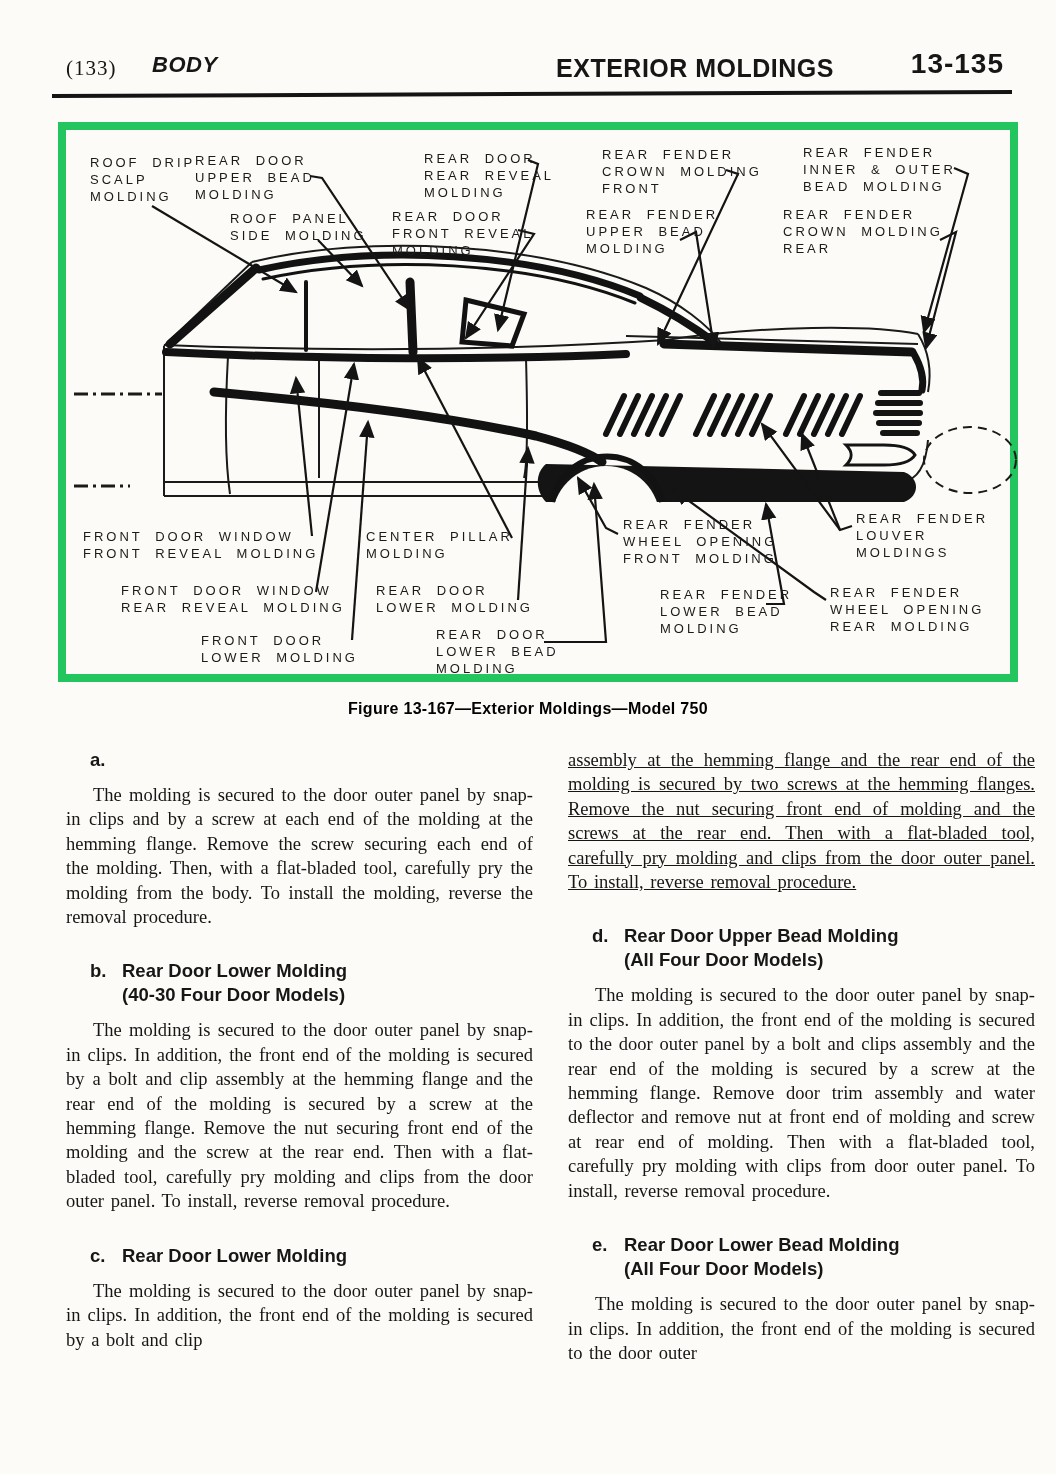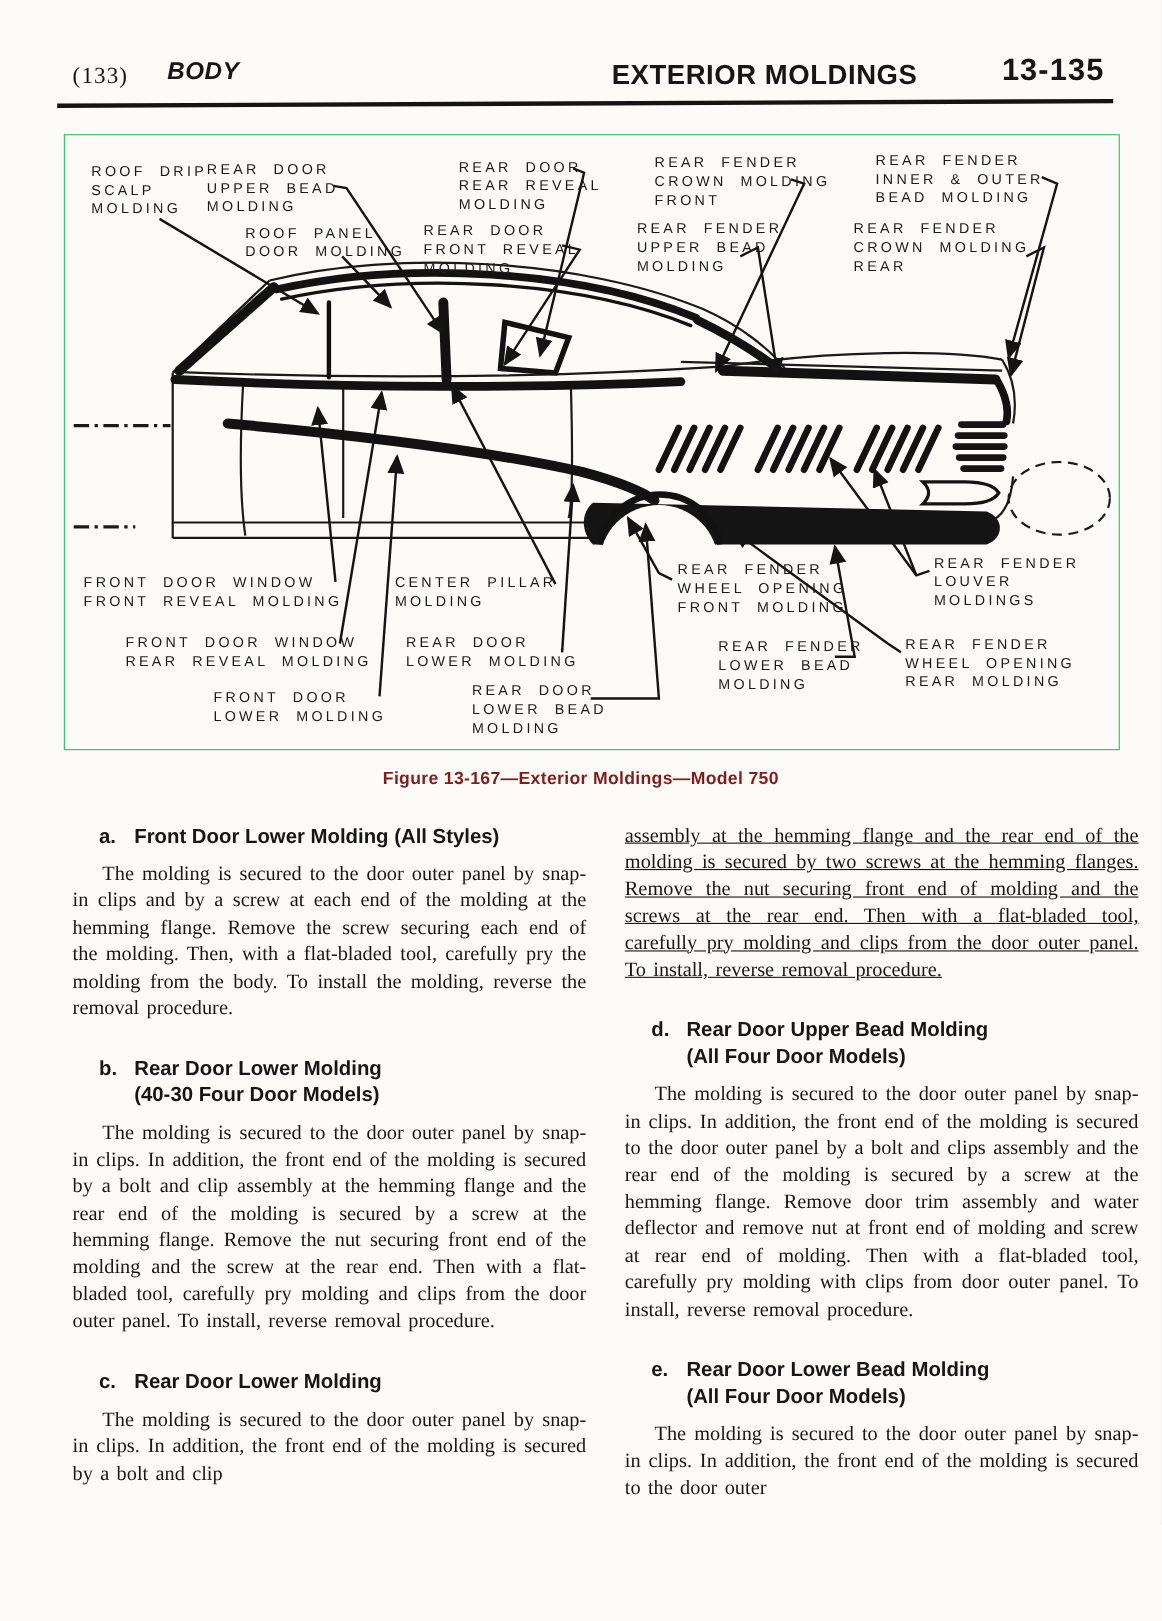--- a/index.html
+++ b/index.html
@@ -12,34 +12,34 @@
     font-family:"Liberation Serif", serif;
     overflow:hidden;
   }
   
   .hdr-left{position:absolute;left:66px;top:56px;font-size:21px;letter-spacing:1px;}
   .hdr-body{position:absolute;left:152px;top:52px;font-family:"Liberation Sans",sans-serif;font-weight:bold;font-size:22px;letter-spacing:.5px;font-style:italic;}
   .hdr-right{position:absolute;right:222px;top:54px;font-family:"Liberation Sans",sans-serif;font-weight:bold;font-size:25px;letter-spacing:.5px;}
   .hdr-page{position:absolute;right:52px;top:48px;font-family:"Liberation Sans",sans-serif;font-weight:bold;font-size:28px;letter-spacing:1px;}
   .hdr-rule{position:absolute;left:52px;top:92px;width:960px;height:4px;background:#141414;transform:rotate(-0.25deg);}
   
-  .figure{position:absolute;left:58px;top:122px;width:960px;height:560px;border:1px solid #22c55e;box-sizing:border-box;background:#fcfbf7;}
+  .figure{position:absolute;left:58px;top:122px;width:960px;height:560px;border:8px solid #22c55e;box-sizing:border-box;background:#fcfbf7;}
   .fig-svg{position:absolute;left:0;top:0;width:954px;height:554px;}
   .fig-label{
     position:absolute;
     font-family:"Liberation Sans",sans-serif;
     font-size:13px;font-weight:500;
     letter-spacing:3px;word-spacing:6px;
     line-height:17px;color:#1b1b1b;
     white-space:pre-line;
   }
   .caption{
     position:absolute;left:0;top:700px;width:1056px;text-align:center;
     font-family:"Liberation Sans",sans-serif;font-weight:bold;font-size:16px;
-    letter-spacing:.3px;color:#7f1d1d;
+    letter-spacing:.3px;color:#000000;
   }
   
   .col{position:absolute;top:748px;width:467px;font-size:18.5px;line-height:24.4px;text-align:justify;}
   .col-left{left:66px;}
   .col-right{left:568px;}
   .section{margin:0 0 0 0;}
   .sec-head{
     font-family:"Liberation Sans",sans-serif;font-weight:bold;font-size:18.5px;line-height:24px;
     display:flex;margin:30px 0 11px 24px;text-align:left;
   }
@@ -163,21 +163,21 @@
       </g>
     </svg>
 
     <div class="fig-label" style="left:24px;top:24px">ROOF DRIP
 SCALP
 MOLDING</div>
     <div class="fig-label" style="left:129px;top:22px">REAR DOOR
 UPPER BEAD
 MOLDING</div>
     <div class="fig-label" style="left:164px;top:80px">ROOF PANEL
-DOOR MOLDING</div>
+SIDE MOLDING</div>
     <div class="fig-label" style="left:358px;top:20px">REAR DOOR
 REAR REVEAL
 MOLDING</div>
     <div class="fig-label" style="left:326px;top:78px">REAR DOOR
 FRONT REVEAL
 MOLDING</div>
     <div class="fig-label" style="left:536px;top:16px">REAR FENDER
 CROWN MOLDING
 FRONT</div>
     <div class="fig-label" style="left:520px;top:76px">REAR FENDER
@@ -215,24 +215,20 @@
 WHEEL OPENING
 REAR MOLDING</div>
   </div>
 
   <div class="caption">Figure 13-167—Exterior Moldings—Model 750</div>
 
   <div class="col col-left">
     <div class="section first">
       <div class="sec-head">
         <span class="letter">a.</span>
-        <div>
-          <div>Front Door Lower Molding (All Styles)</div>
-
-        </div>
       </div>
       <p class="para">The molding is secured to the door outer panel by snap-in clips and by a screw at each end of the molding at the hemming flange. Remove the screw securing each end of the molding. Then, with a flat-bladed tool, carefully pry the molding from the body. To install the molding, reverse the removal procedure.</p>
     </div>
 
     <div class="section">
       <div class="sec-head">
         <span class="letter">b.</span>
         <div>
           <div>Rear Door Lower Molding</div>
           <div class="sub">(40-30 Four Door Models)</div>

